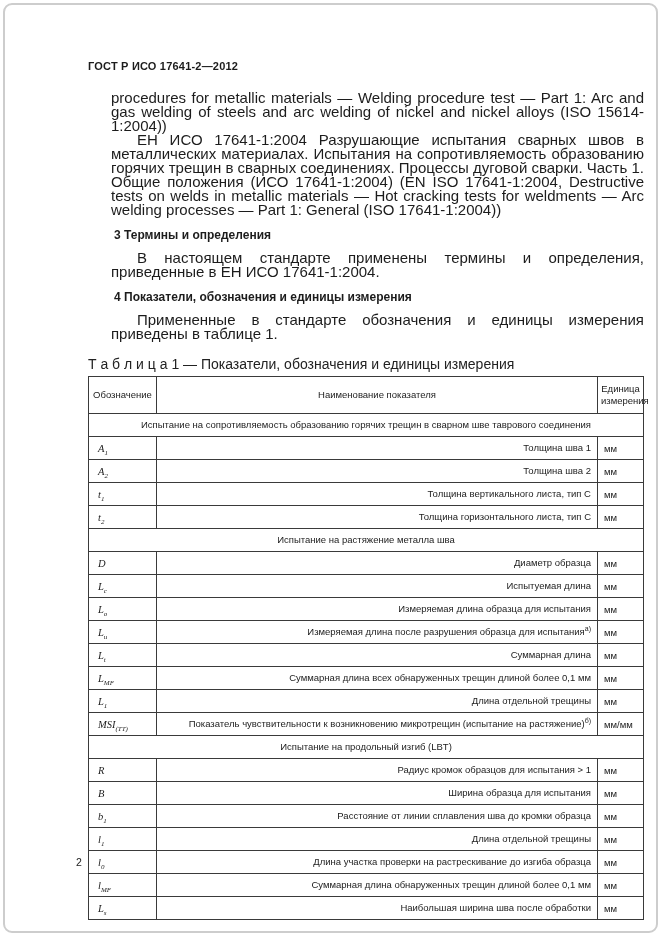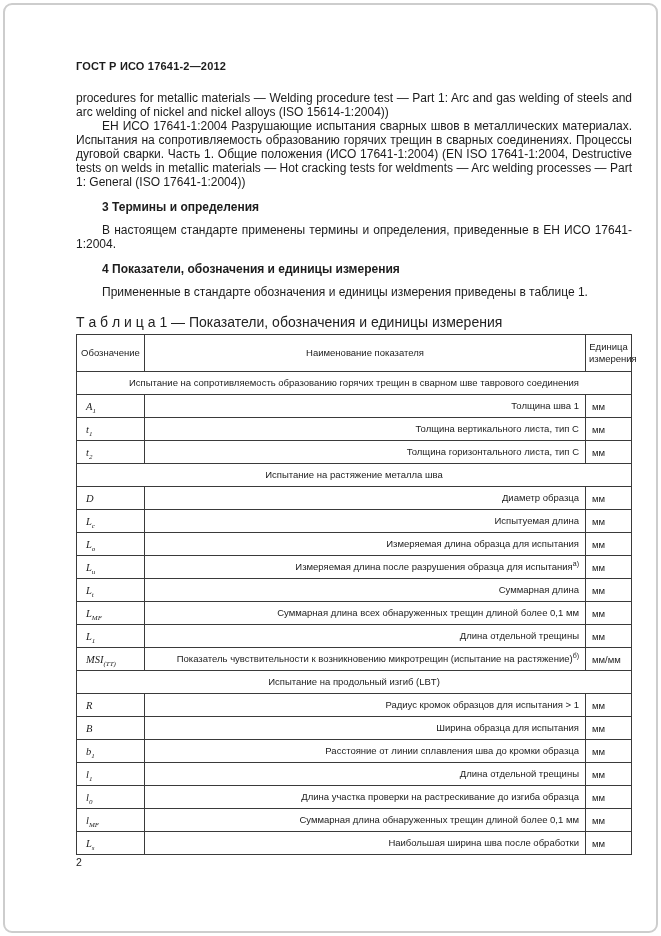--- a/index.html
+++ b/index.html
@@ -14,33 +14,34 @@
     -webkit-font-smoothing: antialiased;
   }
   .page-frame {
     position: absolute; inset: 3px;
     border: 2px solid #cdcdcd;
     border-radius: 9px;
     pointer-events: none;
   }
   .content {
     position: absolute;
-    left: 76px; top: 60px;
+    left: 88px; top: 60px;
     width: 556px;
   }
   .doc-header {
     font-size: 11px;
     font-weight: bold;
     letter-spacing: 0.2px;
     margin-bottom: 19px;
   }
   .para {
-    font-size: 12px;
+    font-size: 15px;
     line-height: 14px;
     text-align: justify;
+    margin-left: 23px;
   }
   .para.indent { text-indent: 26px; }
   .sec-heading {
     font-size: 12px;
     font-weight: bold;
     margin: 11px 0 9px 26px;
   }
   .table-caption {
     font-size: 14px;
     margin: 15px 0 4px 0;
@@ -132,20 +133,25 @@
     <tbody id="table-body">
         <tr>
           <td colspan="3" class="section-cell">Испытание на сопротивляемость образованию горячих трещин в сварном шве таврового соединения</td>
         </tr>
         <tr>
           <td class="sym-cell"><i>A</i><sub>1</sub></td>
           <td class="name-cell">Толщина шва 1</td>
           <td class="unit-cell">мм</td>
         </tr>
         <tr>
+          <td class="sym-cell"><i>A</i><sub>2</sub></td>
+          <td class="name-cell">Толщина шва 2</td>
+          <td class="unit-cell">мм</td>
+        </tr>
+        <tr>
           <td class="sym-cell"><i>t</i><sub>1</sub></td>
           <td class="name-cell">Толщина вертикального листа, тип С</td>
           <td class="unit-cell">мм</td>
         </tr>
         <tr>
           <td class="sym-cell"><i>t</i><sub>2</sub></td>
           <td class="name-cell">Толщина горизонтального листа, тип С</td>
           <td class="unit-cell">мм</td>
         </tr>
         <tr>

